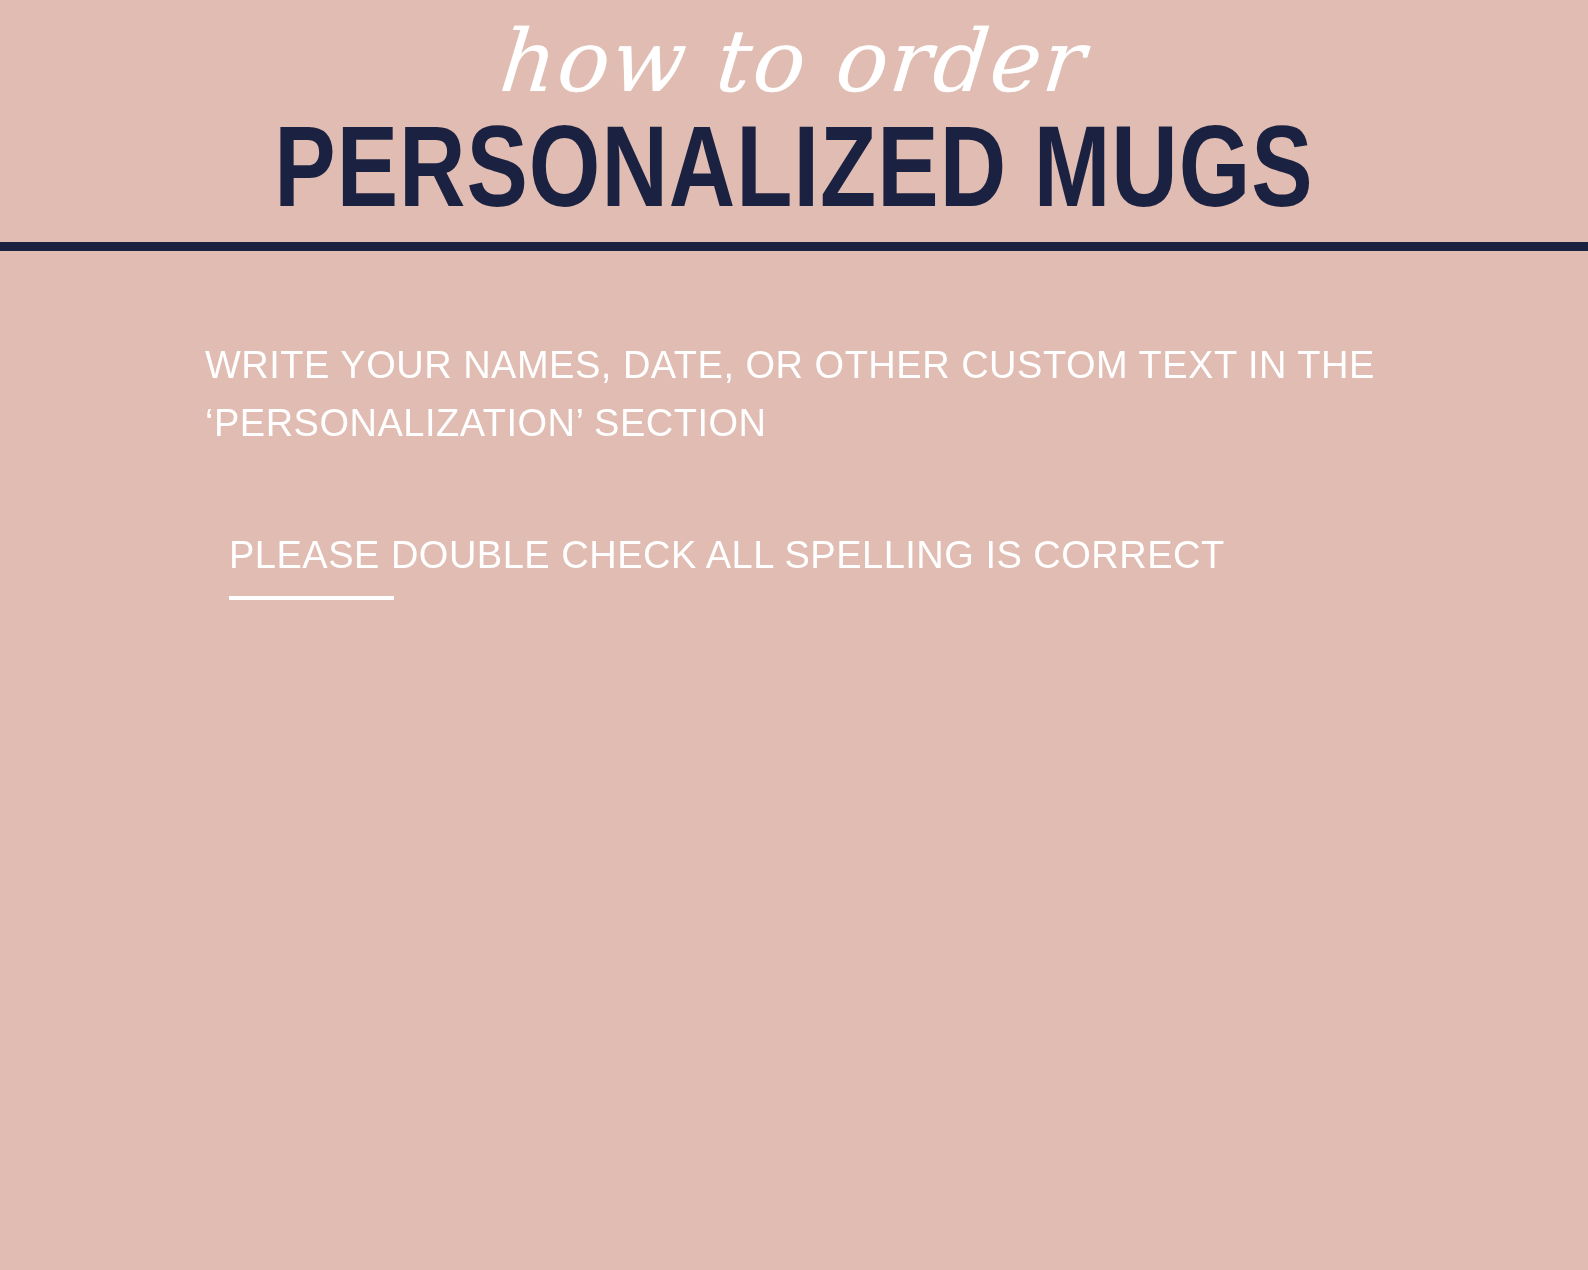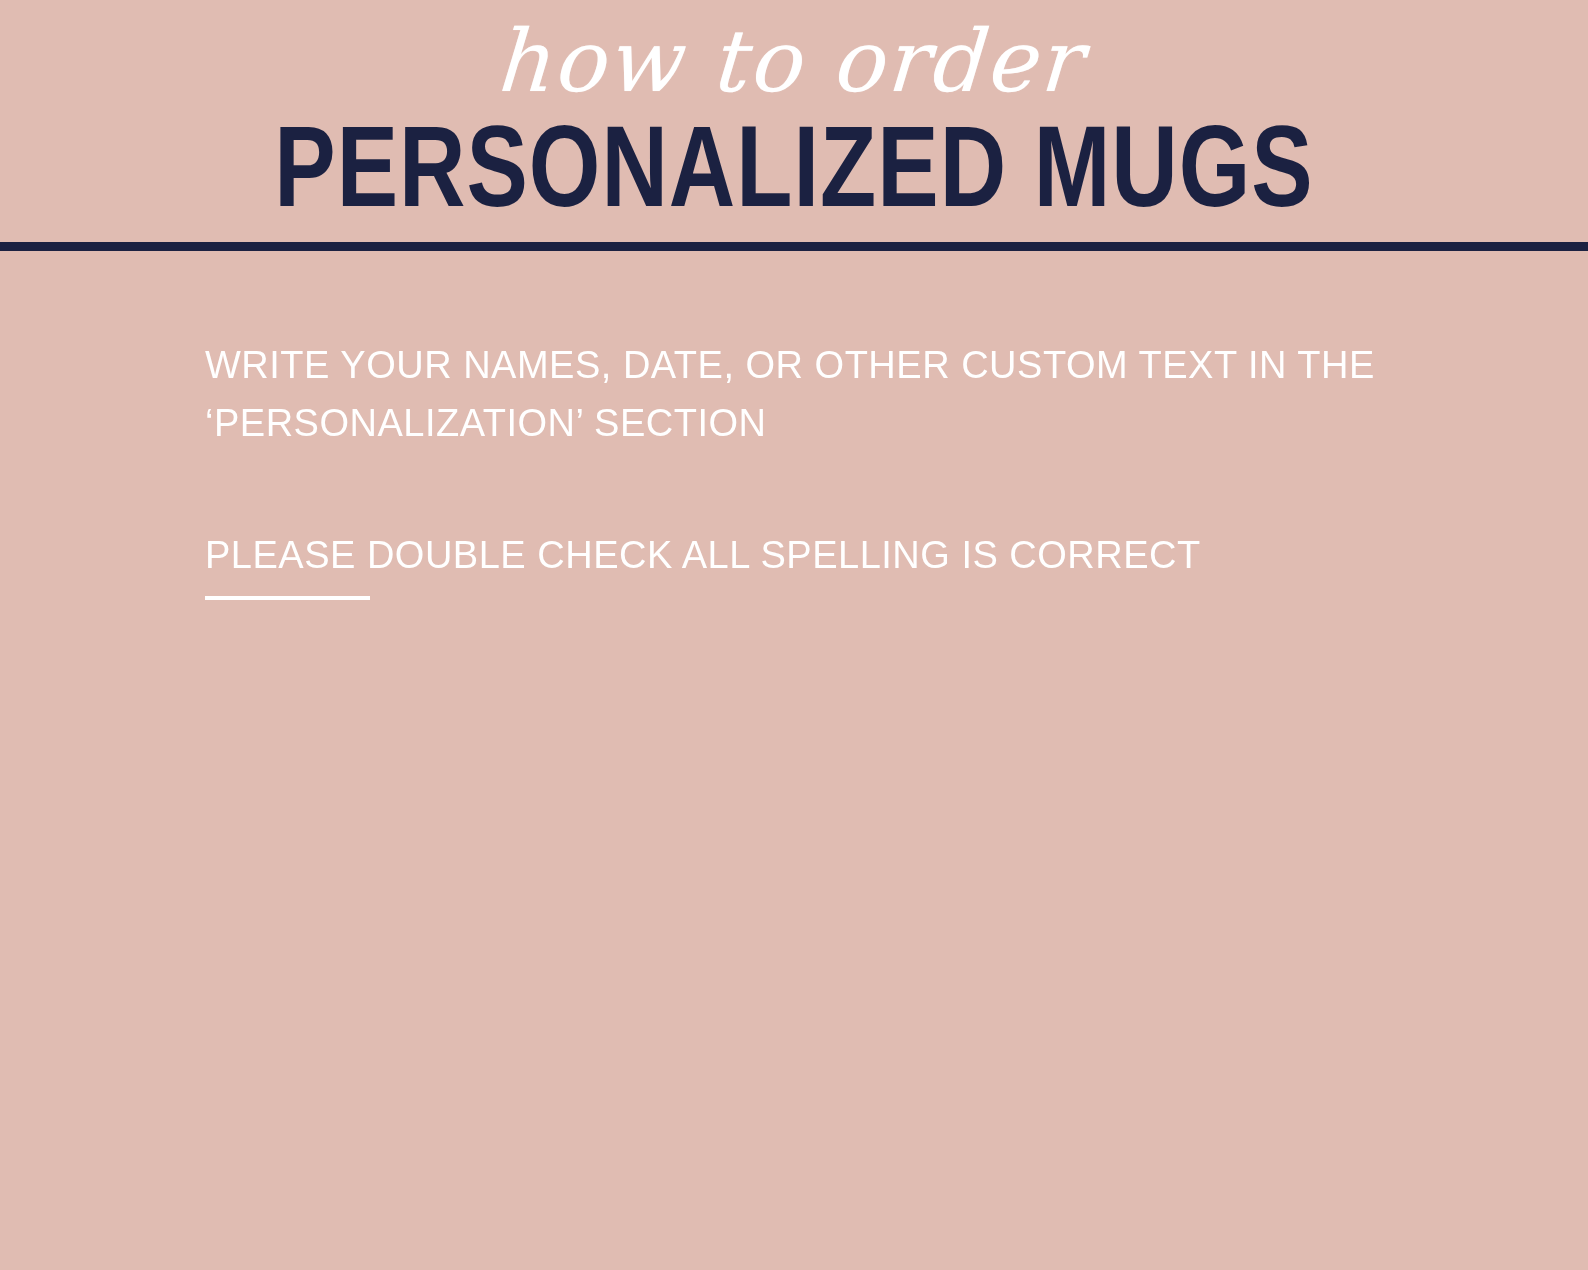--- a/index.html
+++ b/index.html
@@ -76,20 +76,21 @@
     margin: 0 0 74px 0;
     font-weight: normal;
   }
   .para:last-child {
     margin-bottom: 0;
   }
   .para.last {
     position: relative;
     display: inline-block;
     padding-bottom: 10px;
+    margin-left: 24px;
   }
   .underline-bar {
     position: absolute;
     left: 0;
     bottom: -6px;
     width: 165px;
     height: 4px;
     background: #ffffff;
   }
 </style>

